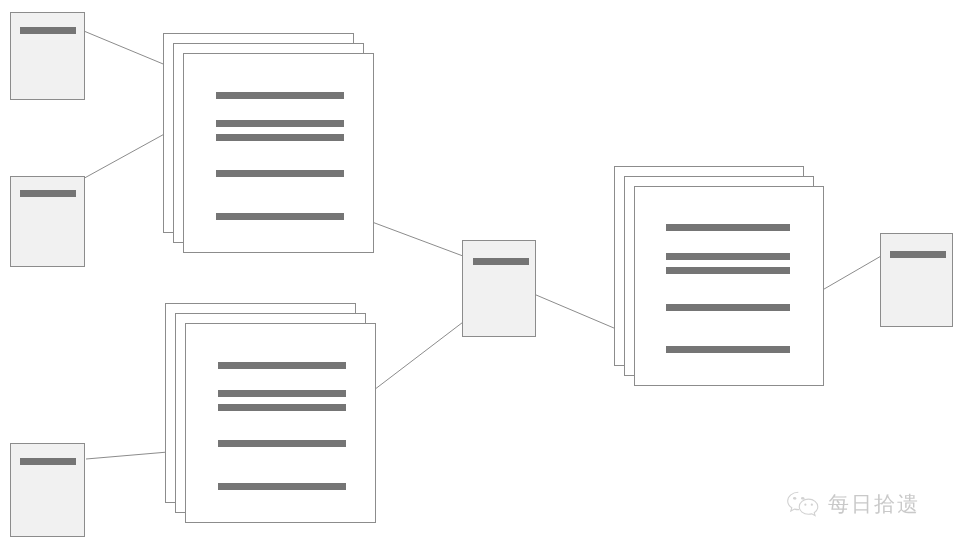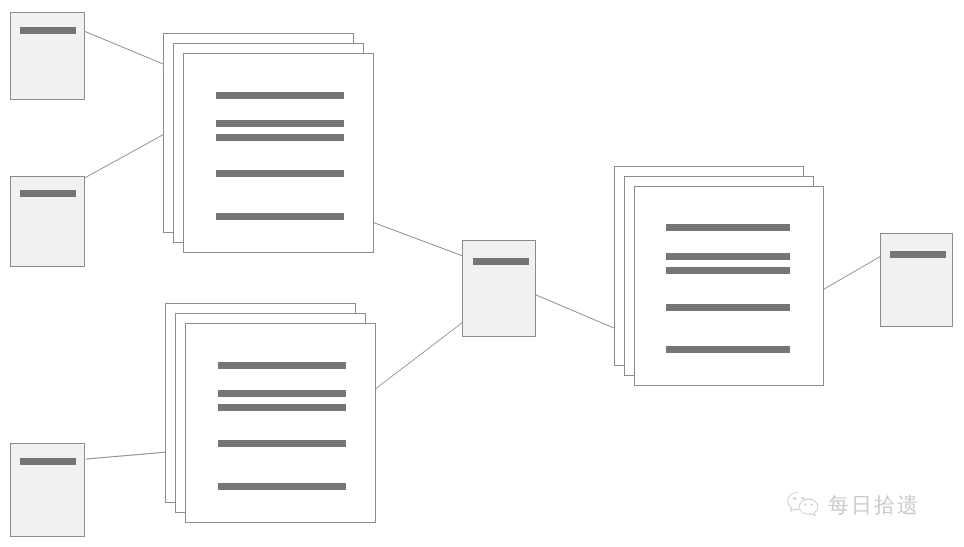--- a/index.html
+++ b/index.html
@@ -63,21 +63,21 @@
     gap: 8px;
     user-select: none;
   }
   #watermark .wm-logo {
     width: 34px;
     height: 30px;
     position: relative;
     flex: 0 0 auto;
   }
   #watermark .wm-text {
-    font-family: Liberation Sans, sans-serif;
+    font-family: Liberation Serif, serif;
     font-size: 21px;
     color: #c9c9c9;
     letter-spacing: 2px;
     line-height: 1;
     white-space: nowrap;
   }
 </style>
 </head>
 <body>
 

